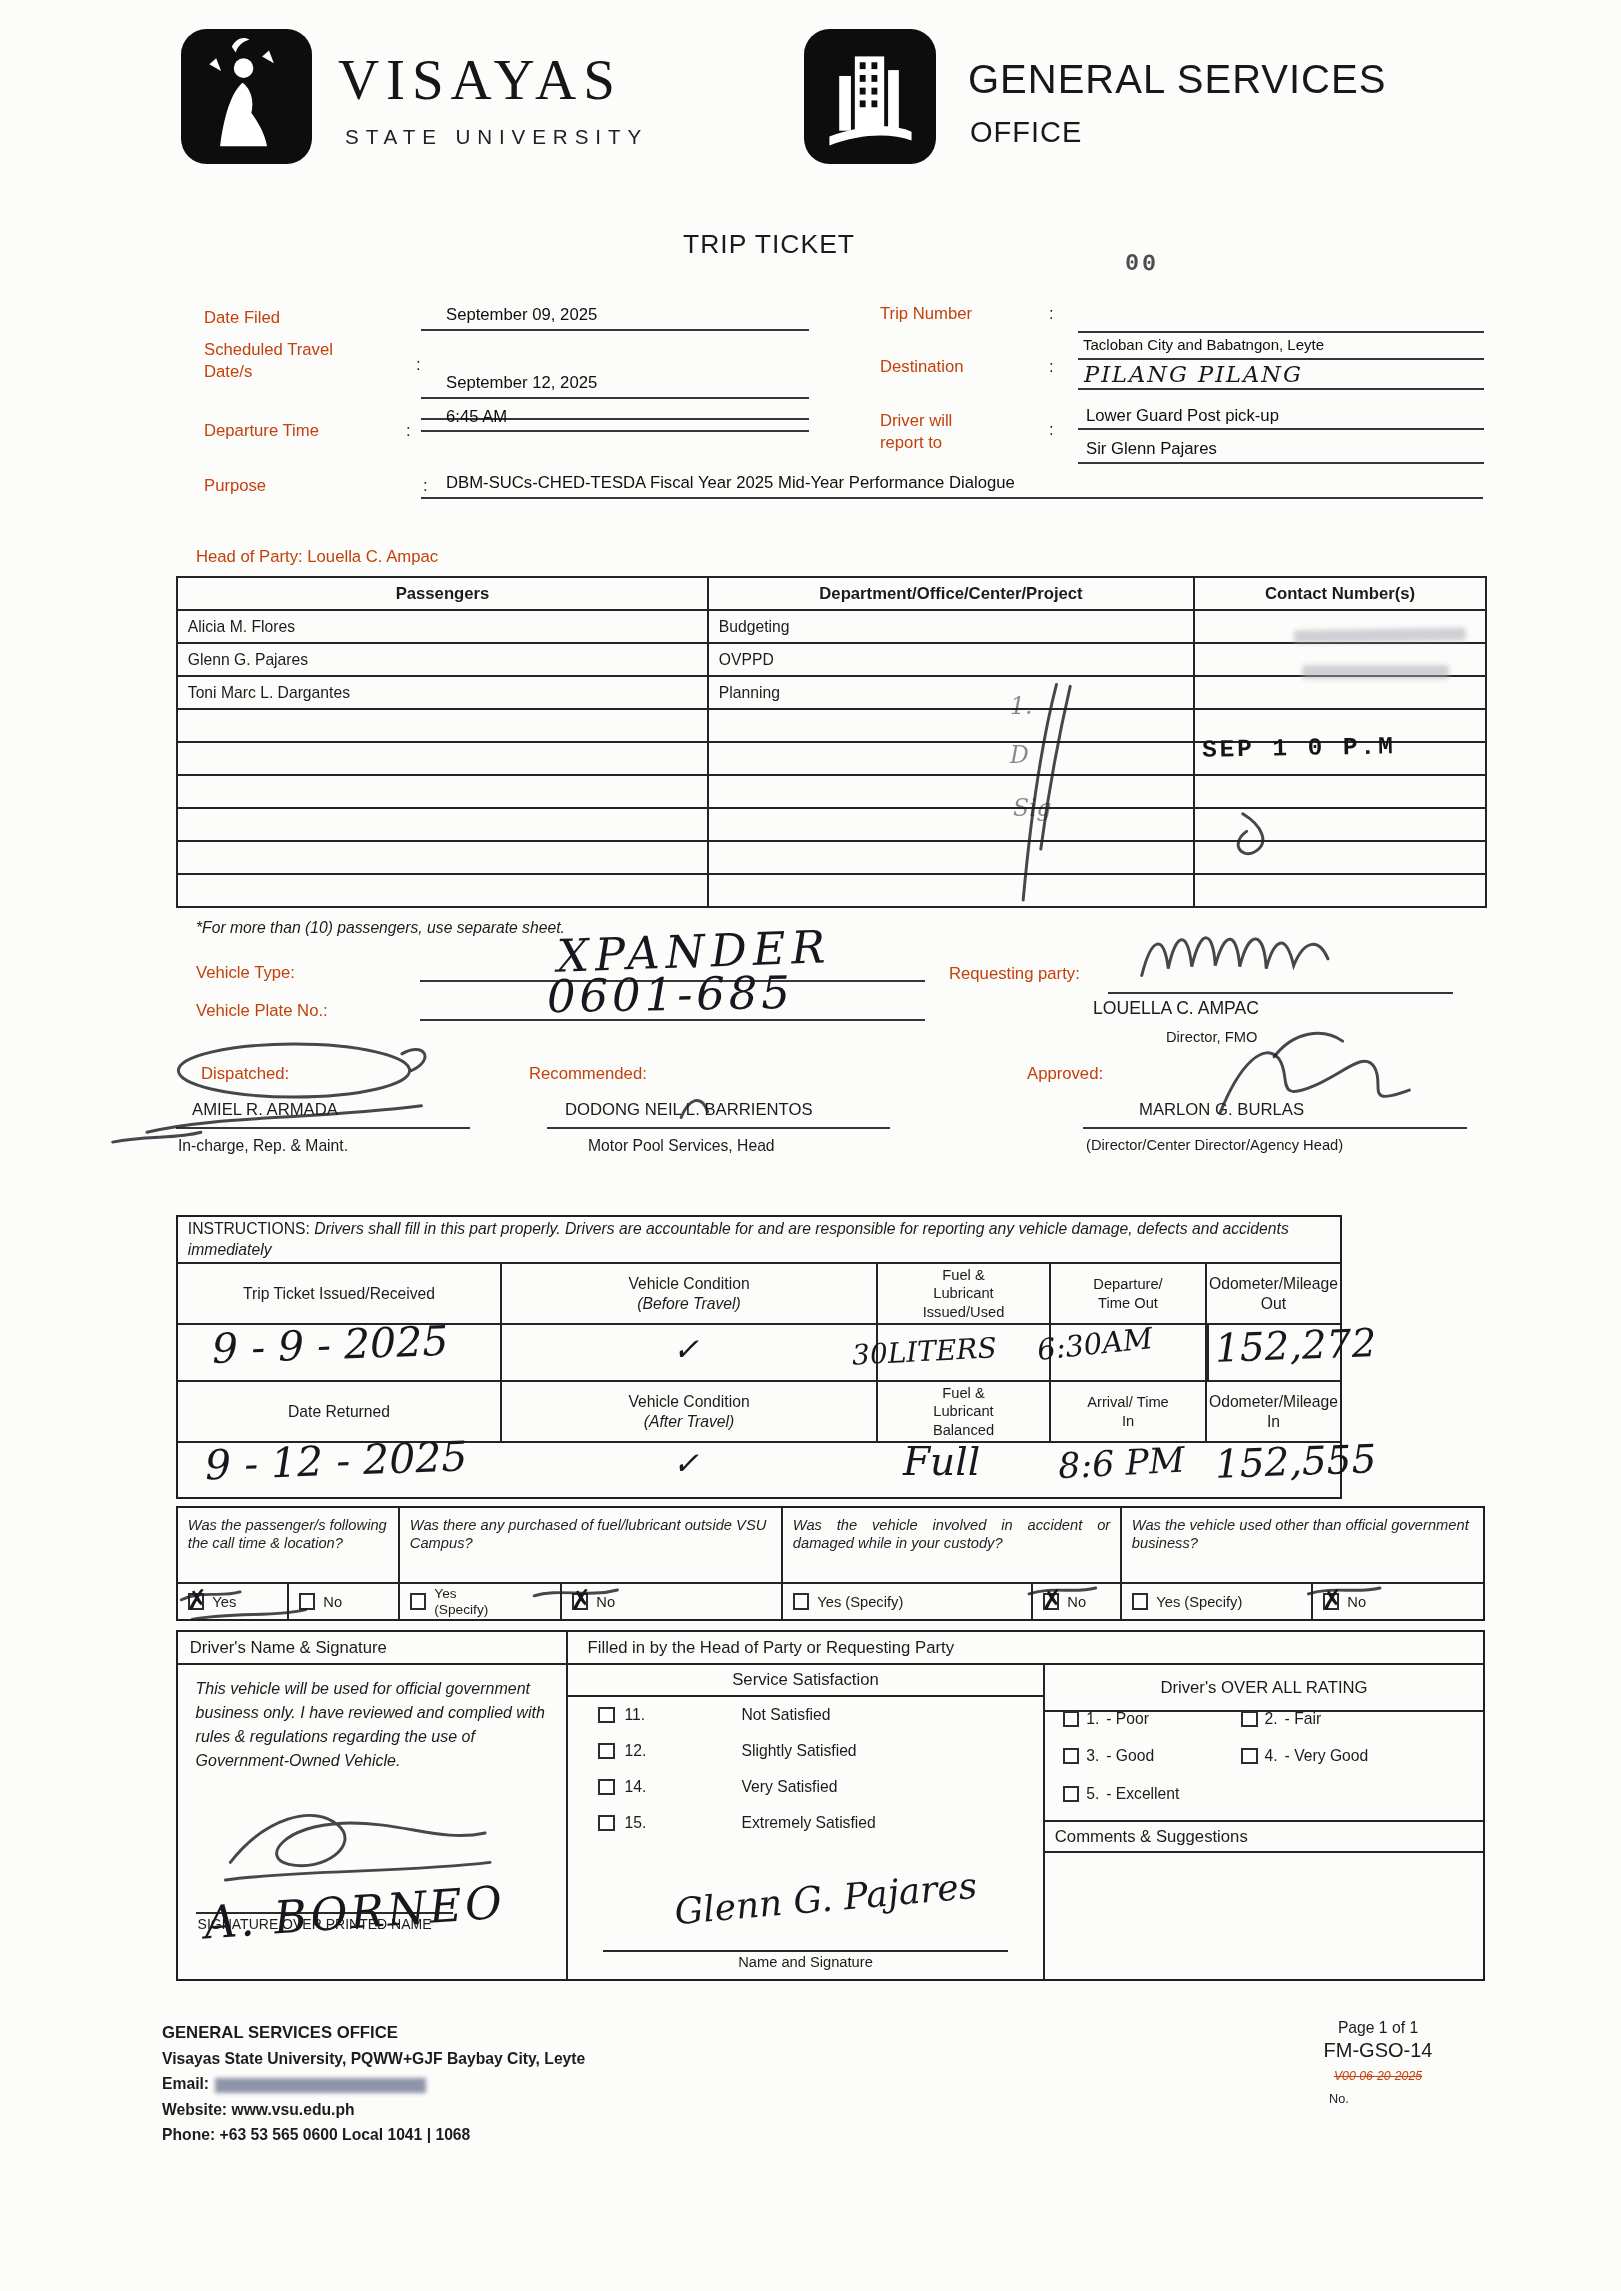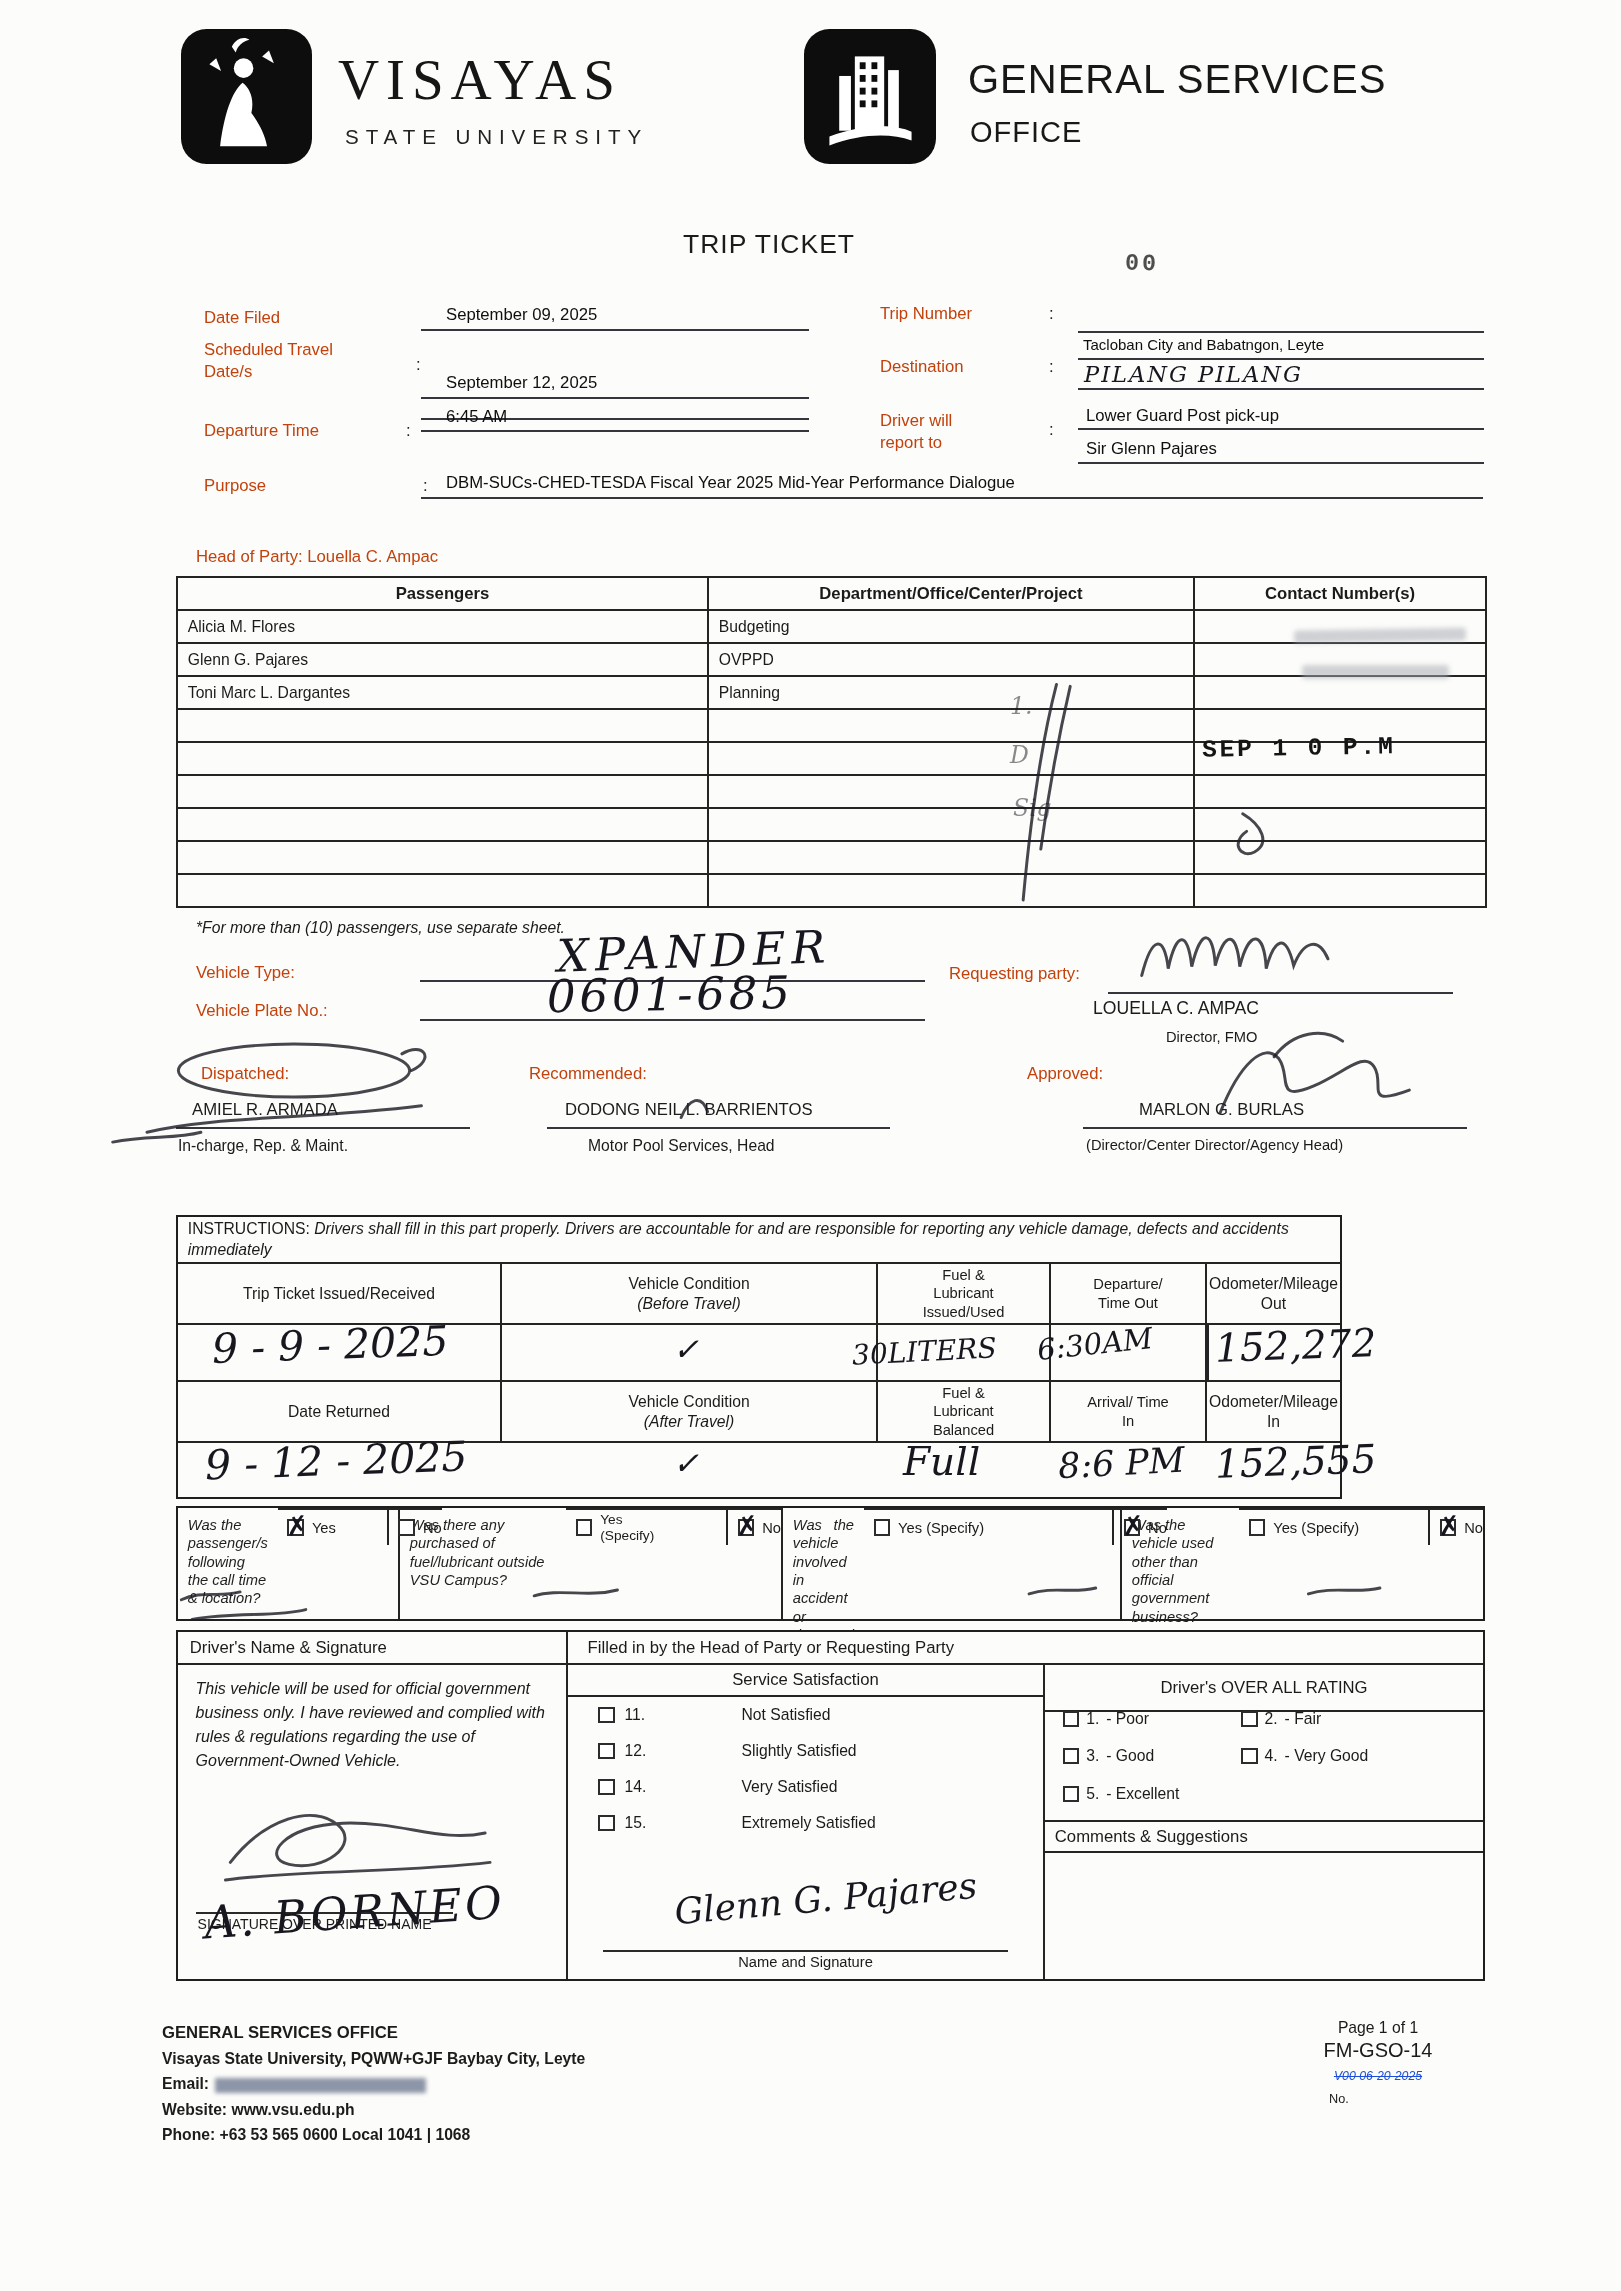--- a/index.html
+++ b/index.html
@@ -20,21 +20,21 @@
 .smudge{position:absolute;background:#a9adb6;filter:blur(2.9px);opacity:.55;border-radius:2.9px}
 .redact{display:inline-block;width:211px;height:14.7px;background:#8d96a8;filter:blur(2px);vertical-align:middle;margin-left:5.9px}
 .ptable{border-collapse:collapse;table-layout:fixed;width:1309px;background:#fcfcfa}
 .ptable th,.ptable td{border:2px solid #242424;height:33px;font-size:15.7px;padding:0 9.8px;overflow:hidden;text-align:left}
 .ptable th{font-size:16.7px;text-align:center;font-weight:600;padding:3.9px 5.9px}
 .box{position:absolute;border:2.9px solid #1f1f1f;background:#fcfcfa}
 .row{display:flex;border-bottom:2px solid #242424;position:relative}
 .row.last{border-bottom:none}
 .c{border-right:2px solid #242424;display:flex;flex-direction:column;justify-content:center;align-items:center;text-align:center;font-size:15.7px;line-height:1.25}
 .c:last-child{border-right:none;flex:1}
-.qcell{border-right:2px solid #242424;display:flex;flex-direction:row}
+.qcell{border-right:2px solid #242424;display:flex;flex-direction:column}
 .qcell:last-child{border-right:none;flex:1}
 .qtext{flex:1;padding:7.8px 9.8px;font-size:14.7px;font-style:italic;line-height:1.25;color:#1f1f1f}
 .qans{height:37px;border-top:2px solid #242424;display:flex}
 .qopt{display:flex;align-items:center;gap:7.8px;padding-left:9.8px;font-size:14.7px}
 .qdiv{border-right:2px solid #242424}
 .sitem{display:flex;align-items:center;height:36px;padding-left:30px;font-size:15.7px}
 .snum{width:45px;margin-left:9.8px}
 .slabel{margin-left:72px}
 .ritem{position:absolute;display:flex;align-items:center;gap:6.9px;font-size:15.7px}
 .colon{font-size:16.7px;color:#232323}
@@ -427,21 +427,21 @@
   <div class="abs" style="left:162px;top:2019px;font-size:15.7px;line-height:1.62;font-weight:bold;color:#1c1c1c">
     <div style="font-size:16.7px">GENERAL SERVICES OFFICE</div>
     <div>Visayas State University, PQWW+GJF Baybay City, Leyte</div>
     <div><span>Email:</span><span class="redact"></span></div>
     <div>Website: www.vsu.edu.ph</div>
     <div>Phone: +63 53 565 0600 Local 1041 | 1068</div>
   </div>
   <div class="abs" style="left:1292px;top:2019px;width:172px;text-align:center">
     <div class="b" style="font-size:15.7px">Page 1 of 1</div>
     <div class="b" style="font-size:20px;margin-top:2px">FM-GSO-14</div>
-    <div class="i" style="font-size:12.3px;margin-top:6.9px;text-decoration:line-through;color:#1d4ed8">V00 06-20-2025</div>
+    <div class="i" style="font-size:12.3px;margin-top:6.9px;text-decoration:line-through;color:#c2410c">V00 06-20-2025</div>
     <div class="b" style="font-size:12.7px;margin-top:8.8px;text-align:left;padding-left:37px">No.</div>
   </div>
 
   <svg class="ink" width="1621" height="2292" viewBox="0 0 1654 2338">
     <path d="M1165,995 C1175,955 1188,952 1192,988 C1200,950 1212,948 1216,986 C1226,944 1238,950 1240,985 C1250,948 1262,950 1265,986 C1275,946 1290,950 1292,988 C1300,958 1312,950 1320,985 C1330,960 1345,955 1355,978"></path>
     <path d="M1245,1135 C1265,1085 1290,1062 1305,1080 C1318,1098 1300,1125 1340,1108 C1372,1094 1392,1072 1402,1088 C1414,1106 1390,1130 1438,1112"></path>
     <path d="M1300,1078 C1320,1052 1350,1048 1370,1062"></path>
     <ellipse cx="300" cy="1092" rx="118" ry="27"></ellipse>
     <path d="M410,1075 C432,1062 445,1080 420,1092"></path>
     <path d="M150,1155 C220,1138 320,1142 430,1128"></path>

